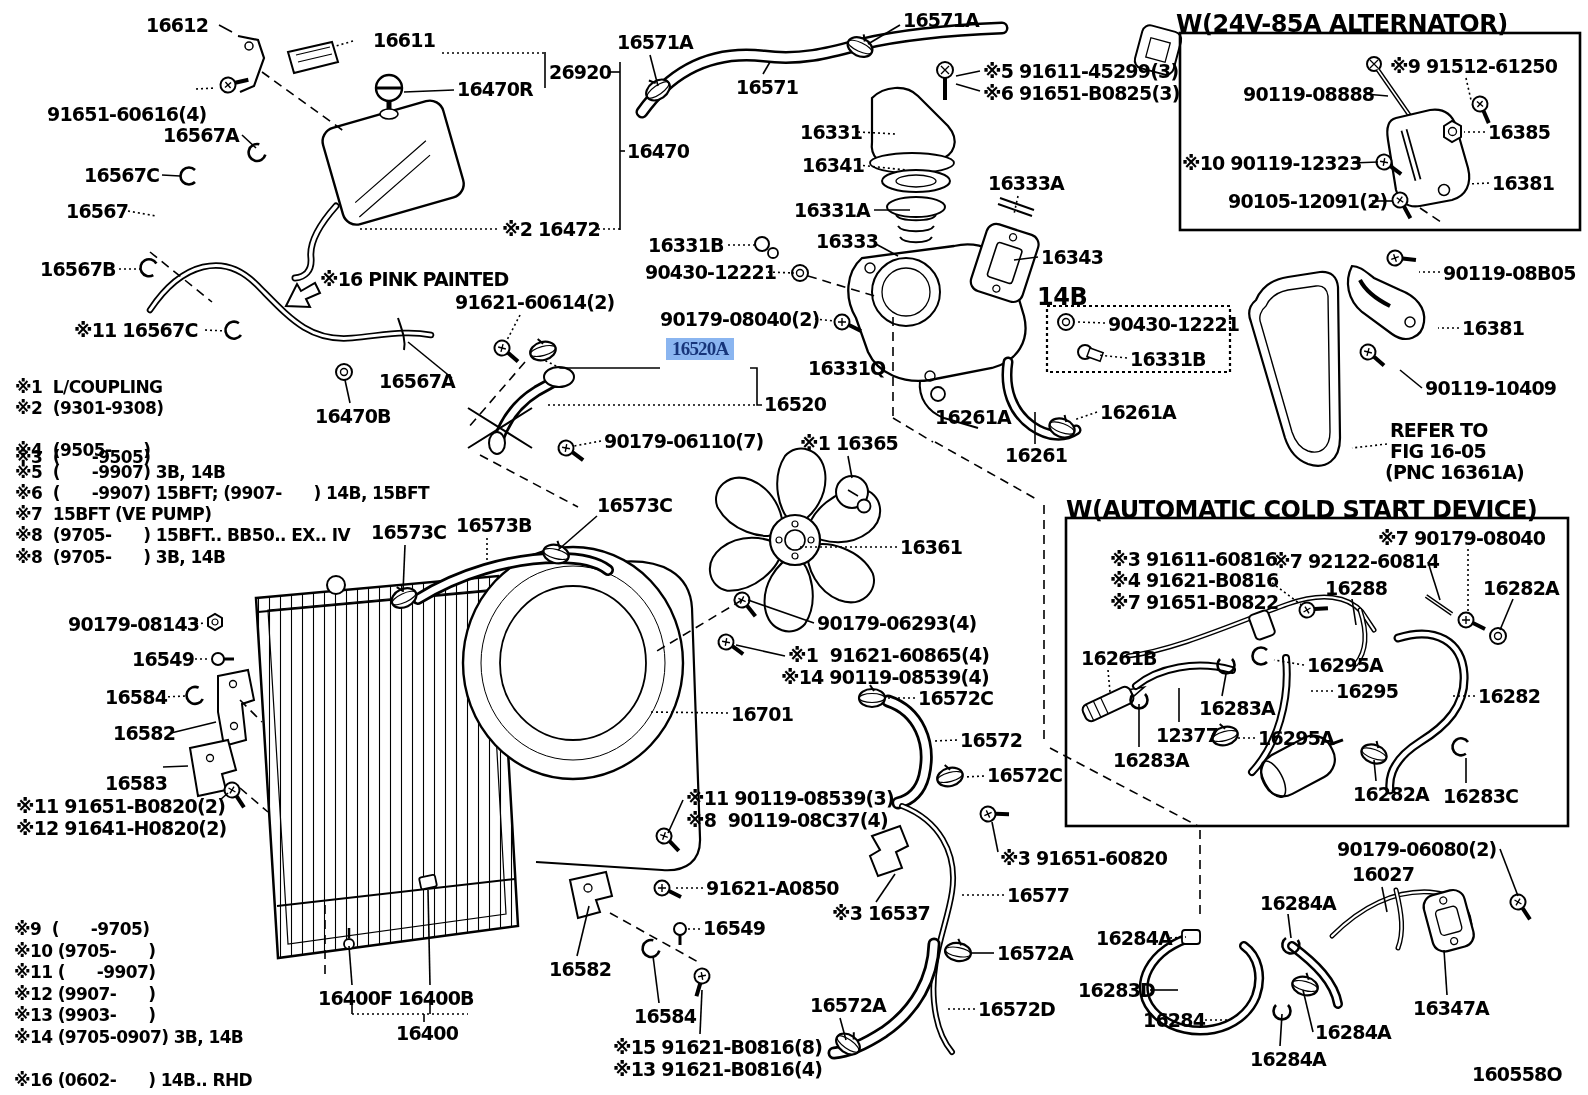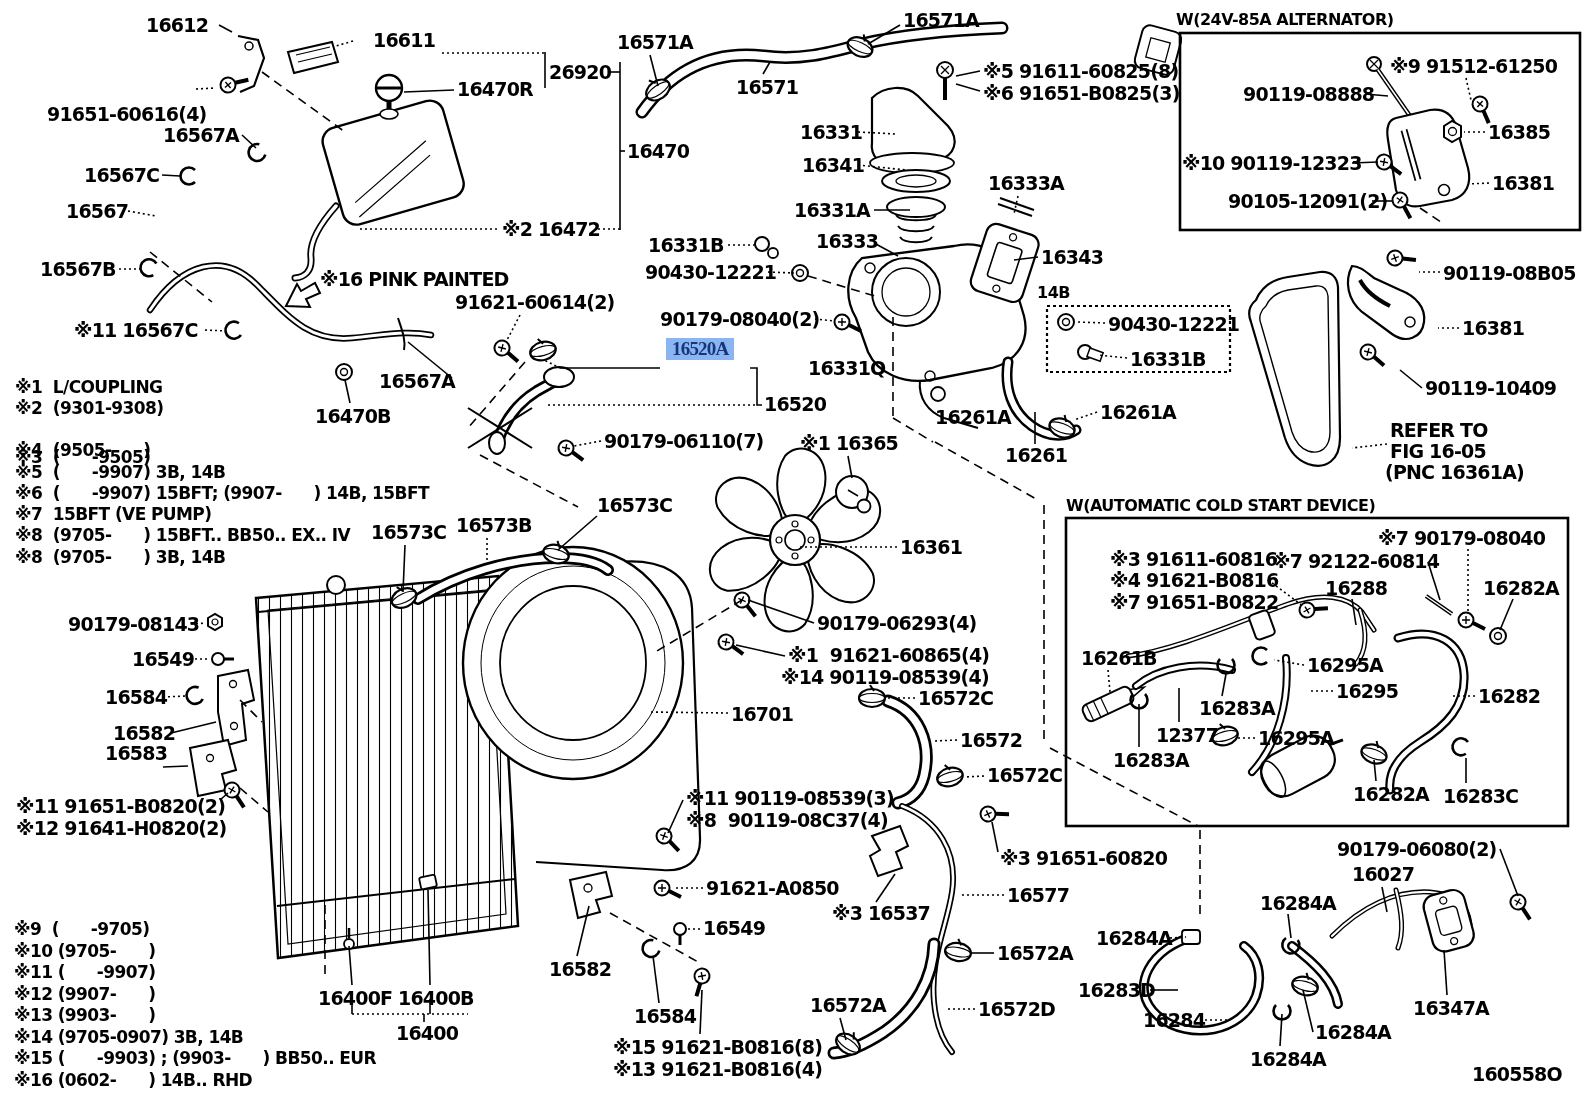--- a/index.html
+++ b/index.html
@@ -3,21 +3,21 @@
 <meta charset="utf-8">
 <style>
   html,body{margin:0;padding:0;background:#e8e8e8}
   #stage{position:relative;width:1588px;height:1095px;background:#ffffff;overflow:hidden;
          font-family:"DejaVu Sans",sans-serif}
   #art{position:absolute;left:0;top:0;width:1588px;height:1095px}
   .lbl{position:absolute;font-weight:bold;font-size:19px;line-height:22px;letter-spacing:-0.8px;
        color:#000;white-space:pre;z-index:3}
   .lbl.note{font-size:17px;letter-spacing:-0.6px}
   .lbl.hl{background:#8ab5f0;color:#17357a;padding:0 6px}
-  .boxtitle{position:absolute;font-weight:bold;font-size:16px;letter-spacing:-0.5px;white-space:pre;z-index:3}
+  .boxtitle{position:absolute;font-weight:bold;font-size:24px;letter-spacing:-0.5px;white-space:pre;z-index:3}
   .lead{fill:none;stroke:#000;stroke-width:1.6}
   .lead.dot{stroke-dasharray:2 3}
   .dashline{stroke:#000;stroke-width:1.6;stroke-dasharray:9 6;fill:none}
   .box{fill:none;stroke:#000;stroke-width:2.6}
   .box.dotted{stroke-dasharray:3 3;stroke-width:2.2}
   .o{stroke:#000;fill:none;stroke-linecap:round}
   .w{stroke:#fff;fill:none;stroke-linecap:round}
   .ln{stroke:#000;fill:none}
   .pw{stroke:#000;fill:#fff}
 </style>
@@ -476,21 +476,21 @@
     <div class="lbl" style="left: 457px; top: 78px;">16470R</div>
     <div class="lbl" style="left: 549px; top: 61px;">26920</div>
     <div class="lbl" style="left: 627px; top: 140px;">16470</div>
     <div class="lbl" style="left: 502px; top: 218px;">※2 16472</div>
     <div class="lbl" style="left: 379px; top: 370px;">16567A</div>
     <div class="lbl" style="left: 315px; top: 405px;">16470B</div>
     <div class="lbl" style="left: 455px; top: 291px;">91621-60614(2)</div>
     <div class="lbl" style="left: 617px; top: 31px;">16571A</div>
     <div class="lbl" style="left: 736px; top: 76px;">16571</div>
     <div class="lbl" style="left: 903px; top: 9px;">16571A</div>
-    <div class="lbl" style="left: 983px; top: 60px;">※5 91611-60825(8)</div>
+    <div class="lbl" style="left: 983px; top: 60px;">※5 91611-45299(3)</div>
     <div class="lbl" style="left: 983px; top: 82px;">※6 91651-B0825(3)</div>
     <div class="lbl" style="left: 800px; top: 121px;">16331</div>
     <div class="lbl" style="left: 802px; top: 154px;">16341</div>
     <div class="lbl" style="left: 794px; top: 199px;">16331A</div>
     <div class="lbl" style="left: 816px; top: 230px;">16333</div>
     <div class="lbl" style="left: 648px; top: 234px;">16331B</div>
     <div class="lbl" style="left: 645px; top: 261px;">90430-12221</div>
     <div class="lbl" style="left: 660px; top: 308px;">90179-08040(2)</div>
     <div class="lbl" style="left: 988px; top: 172px;">16333A</div>
     <div class="lbl" style="left: 1041px; top: 246px;">16343</div>
@@ -509,39 +509,38 @@
     <div class="lbl" style="left: 604px; top: 430px;">90179-06110(7)</div>
     <div class="lbl hl" style="left: 666px; top: 338px; font-family: Liberation Serif, serif;">16520A</div>
     <div class="lbl" style="left: 764px; top: 393px;">16520</div>
     <div class="lbl" style="left: 371px; top: 521px;">16573C</div>
     <div class="lbl" style="left: 456px; top: 514px;">16573B</div>
     <div class="lbl" style="left: 597px; top: 494px;">16573C</div>
     <div class="lbl" style="left: 68px; top: 613px;">90179-08143</div>
     <div class="lbl" style="left: 132px; top: 648px;">16549</div>
     <div class="lbl" style="left: 105px; top: 686px;">16584</div>
     <div class="lbl" style="left: 113px; top: 722px;">16582</div>
-    <div class="lbl" style="left: 105px; top: 742px; text-align: center;">16583</div>
+    <div class="lbl" style="left: 105px; top: 772px; text-align: center;">16583</div>
     <div class="lbl" style="left: 16px; top: 795px;">※11 91651-B0820(2)</div>
     <div class="lbl" style="left: 16px; top: 817px;">※12 91641-H0820(2)</div>
     <div class="lbl note" style="left: 15px; top: 376px;">※1  L/COUPLING</div>
     <div class="lbl note" style="left: 15px; top: 397px;">※2  (9301-9308)</div>
     <div class="lbl note" style="left: 15px; top: 418px; margin-top: 28px;">※3  (      -9505)</div>
     <div class="lbl note" style="left: 15px; top: 439px;">※4  (9505-      )</div>
     <div class="lbl note" style="left: 15px; top: 461px;">※5  (      -9907) 3B, 14B</div>
     <div class="lbl note" style="left: 15px; top: 482px;">※6  (      -9907) 15BFT; (9907-      ) 14B, 15BFT</div>
     <div class="lbl note" style="left: 15px; top: 503px;">※7  15BFT (VE PUMP)</div>
     <div class="lbl note" style="left: 15px; top: 524px;">※8  (9705-      ) 15BFT.. BB50.. EX.. IV</div>
     <div class="lbl note" style="left: 15px; top: 546px;">※8  (9705-      ) 3B, 14B</div>
     <div class="lbl note" style="left: 14px; top: 918px;">※9  (      -9705)</div>
     <div class="lbl note" style="left: 14px; top: 940px;">※10 (9705-      )</div>
     <div class="lbl note" style="left: 14px; top: 961px;">※11 (      -9907)</div>
     <div class="lbl note" style="left: 14px; top: 983px;">※12 (9907-      )</div>
     <div class="lbl note" style="left: 14px; top: 1004px;">※13 (9903-      )</div>
     <div class="lbl note" style="left: 14px; top: 1026px;">※14 (9705-0907) 3B, 14B</div>
-    <div class="lbl note" style="left: 14px; top: 1047px;">※15 (      -9903) ; (9903-      ) BB50.. EUR</div>
     <div class="lbl note" style="left: 14px; top: 1069px;">※16 (0602-      ) 14B.. RHD</div>
     <div class="lbl" style="left: 318px; top: 987px;">16400F</div>
     <div class="lbl" style="left: 398px; top: 987px;">16400B</div>
     <div class="lbl" style="left: 396px; top: 1022px;">16400</div>
     <div class="lbl" style="left: 549px; top: 958px;">16582</div>
     <div class="lbl" style="left: 634px; top: 1005px;">16584</div>
     <div class="lbl" style="left: 613px; top: 1036px;">※15 91621-B0816(8)</div>
     <div class="lbl" style="left: 613px; top: 1058px;">※13 91621-B0816(4)</div>
     <div class="lbl" style="left: 703px; top: 917px;">16549</div>
     <div class="lbl" style="left: 706px; top: 877px;">91621-A0850</div>

